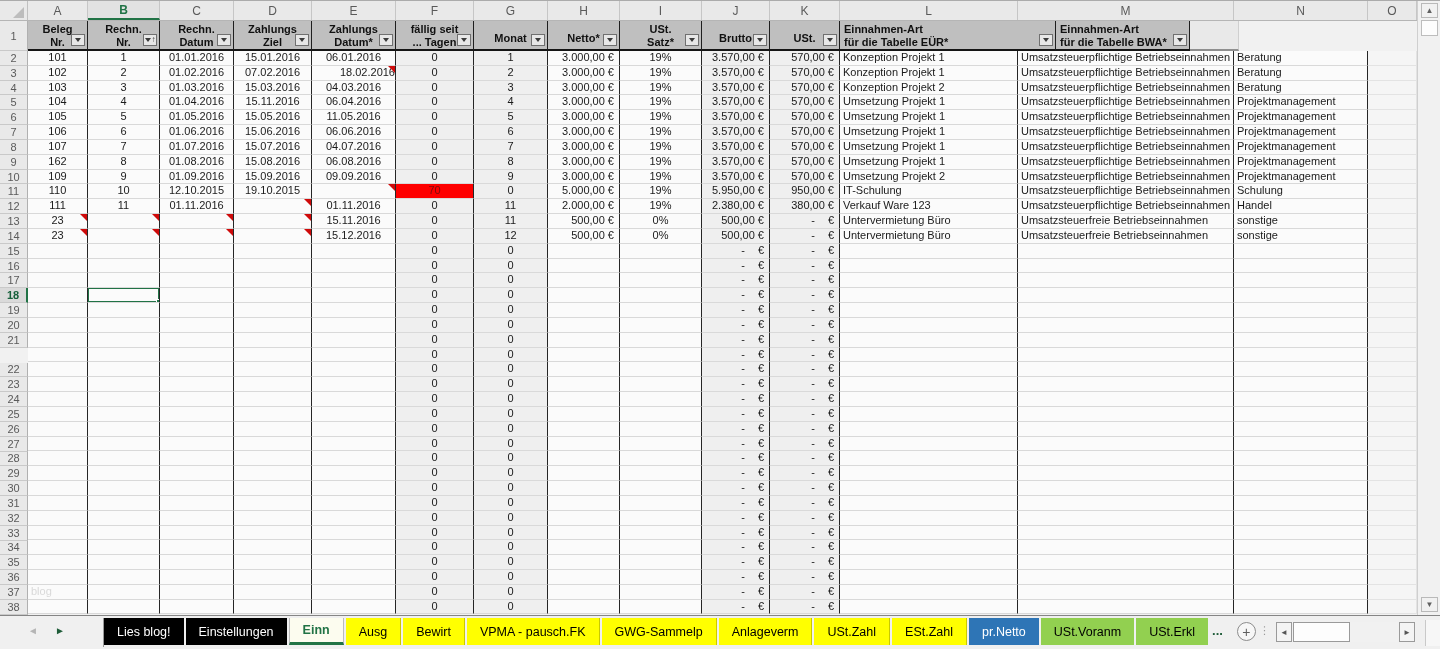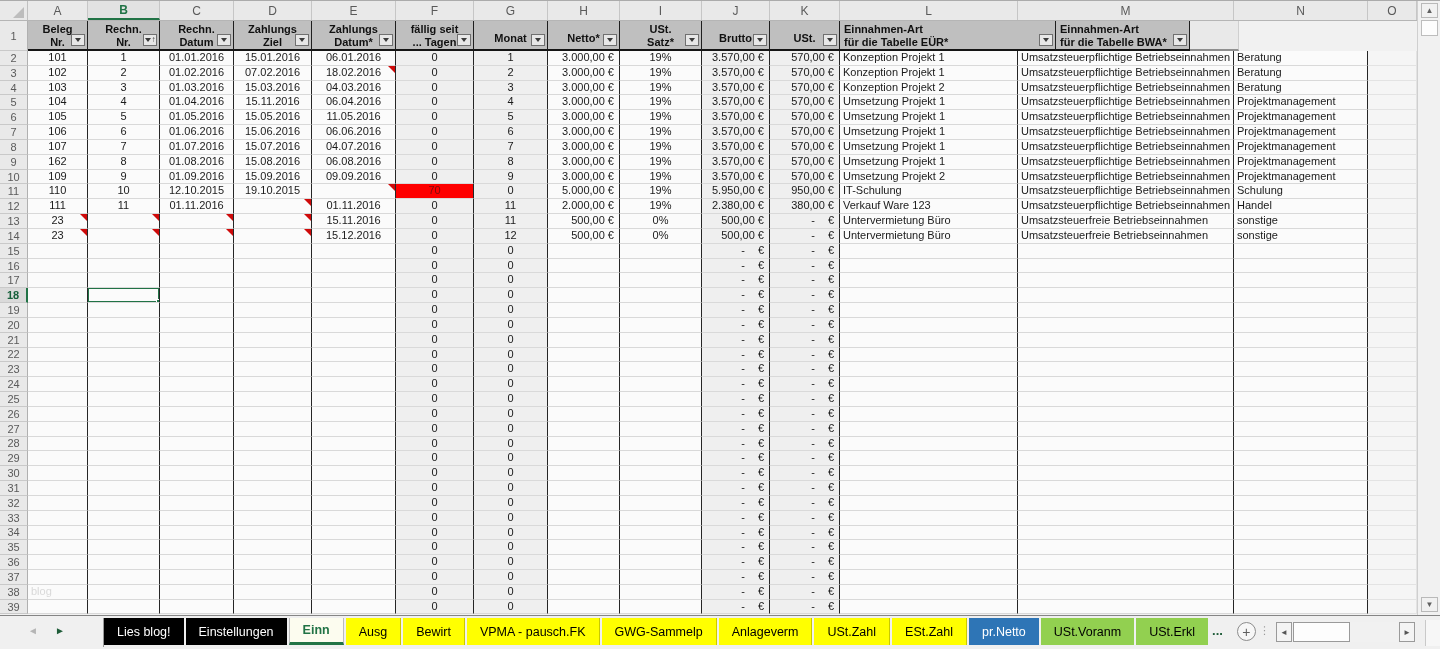--- a/index.html
+++ b/index.html
@@ -108,21 +108,21 @@
       <div class="rowhead" style="height: 14.842px;">12</div>
       <div class="rowhead" style="height: 14.842px;">13</div>
       <div class="rowhead" style="height: 14.842px;">14</div>
       <div class="rowhead" style="height: 14.842px;">15</div>
       <div class="rowhead" style="height: 14.842px;">16</div>
       <div class="rowhead" style="height: 14.842px;">17</div>
       <div class="rowhead sel" style="height: 14.842px;">18</div>
       <div class="rowhead" style="height: 14.842px;">19</div>
       <div class="rowhead" style="height: 14.842px;">20</div>
       <div class="rowhead" style="height: 14.842px;">21</div>
-      <div class="rowhead" style="height: 14.842px;">22</div>
+      <div class="rowhead" style="height: 14.842px; margin-top: 15px;">22</div>
       <div class="rowhead" style="height: 14.842px;">23</div>
       <div class="rowhead" style="height: 14.842px;">24</div>
       <div class="rowhead" style="height: 14.842px;">25</div>
       <div class="rowhead" style="height: 14.842px;">26</div>
       <div class="rowhead" style="height: 14.842px;">27</div>
       <div class="rowhead" style="height: 14.842px;">28</div>
       <div class="rowhead" style="height: 14.842px;">29</div>
       <div class="rowhead" style="height: 14.842px;">30</div>
       <div class="rowhead" style="height: 14.842px;">31</div>
       <div class="rowhead" style="height: 14.842px;">32</div>
@@ -259,21 +259,21 @@
         <div class="cell lft" style="width: 178px;"><span>Konzeption Projekt 1</span></div>
         <div class="cell lft" style="width: 216px;"><span>Umsatzsteuerpflichtige Betriebseinnahmen</span></div>
         <div class="cell lft" style="width: 134px;"><span>Beratung</span></div>
         <div class="cell ocol" style="width: 49px;"></div>
       </div>
       <div class="drow">
         <div class="cell ctr" style="width: 60px;"><span>102</span></div>
         <div class="cell ctr" style="width: 72px;"><span>2</span></div>
         <div class="cell ctr" style="width: 74px;"><span>01.02.2016</span></div>
         <div class="cell ctr" style="width: 78px;"><span>07.02.2016</span></div>
-        <div class="cell ctr" style="width: 84px;"><span>18.02.2016</span><span class="comment"></span></div>
+        <div class="cell ctr" style="width: 84px; text-align: right;"><span>18.02.2016</span><span class="comment"></span></div>
         <div class="cell gray ctr" style="width: 78px;"><span>0</span></div>
         <div class="cell gray ctr" style="width: 74px;"><span>2</span></div>
         <div class="cell rgt" style="width: 72px;"><span>3.000,00 €</span></div>
         <div class="cell ctr" style="width: 82px;"><span>19%</span></div>
         <div class="cell gray rgt" style="width: 68px;"><span>3.570,00 €</span></div>
         <div class="cell gray rgt" style="width: 70px;"><span>570,00 €</span></div>
         <div class="cell lft" style="width: 178px;"><span>Konzeption Projekt 1</span></div>
         <div class="cell lft" style="width: 216px;"><span>Umsatzsteuerpflichtige Betriebseinnahmen</span></div>
         <div class="cell lft" style="width: 134px;"><span>Beratung</span></div>
         <div class="cell ocol" style="width: 49px;"></div>

